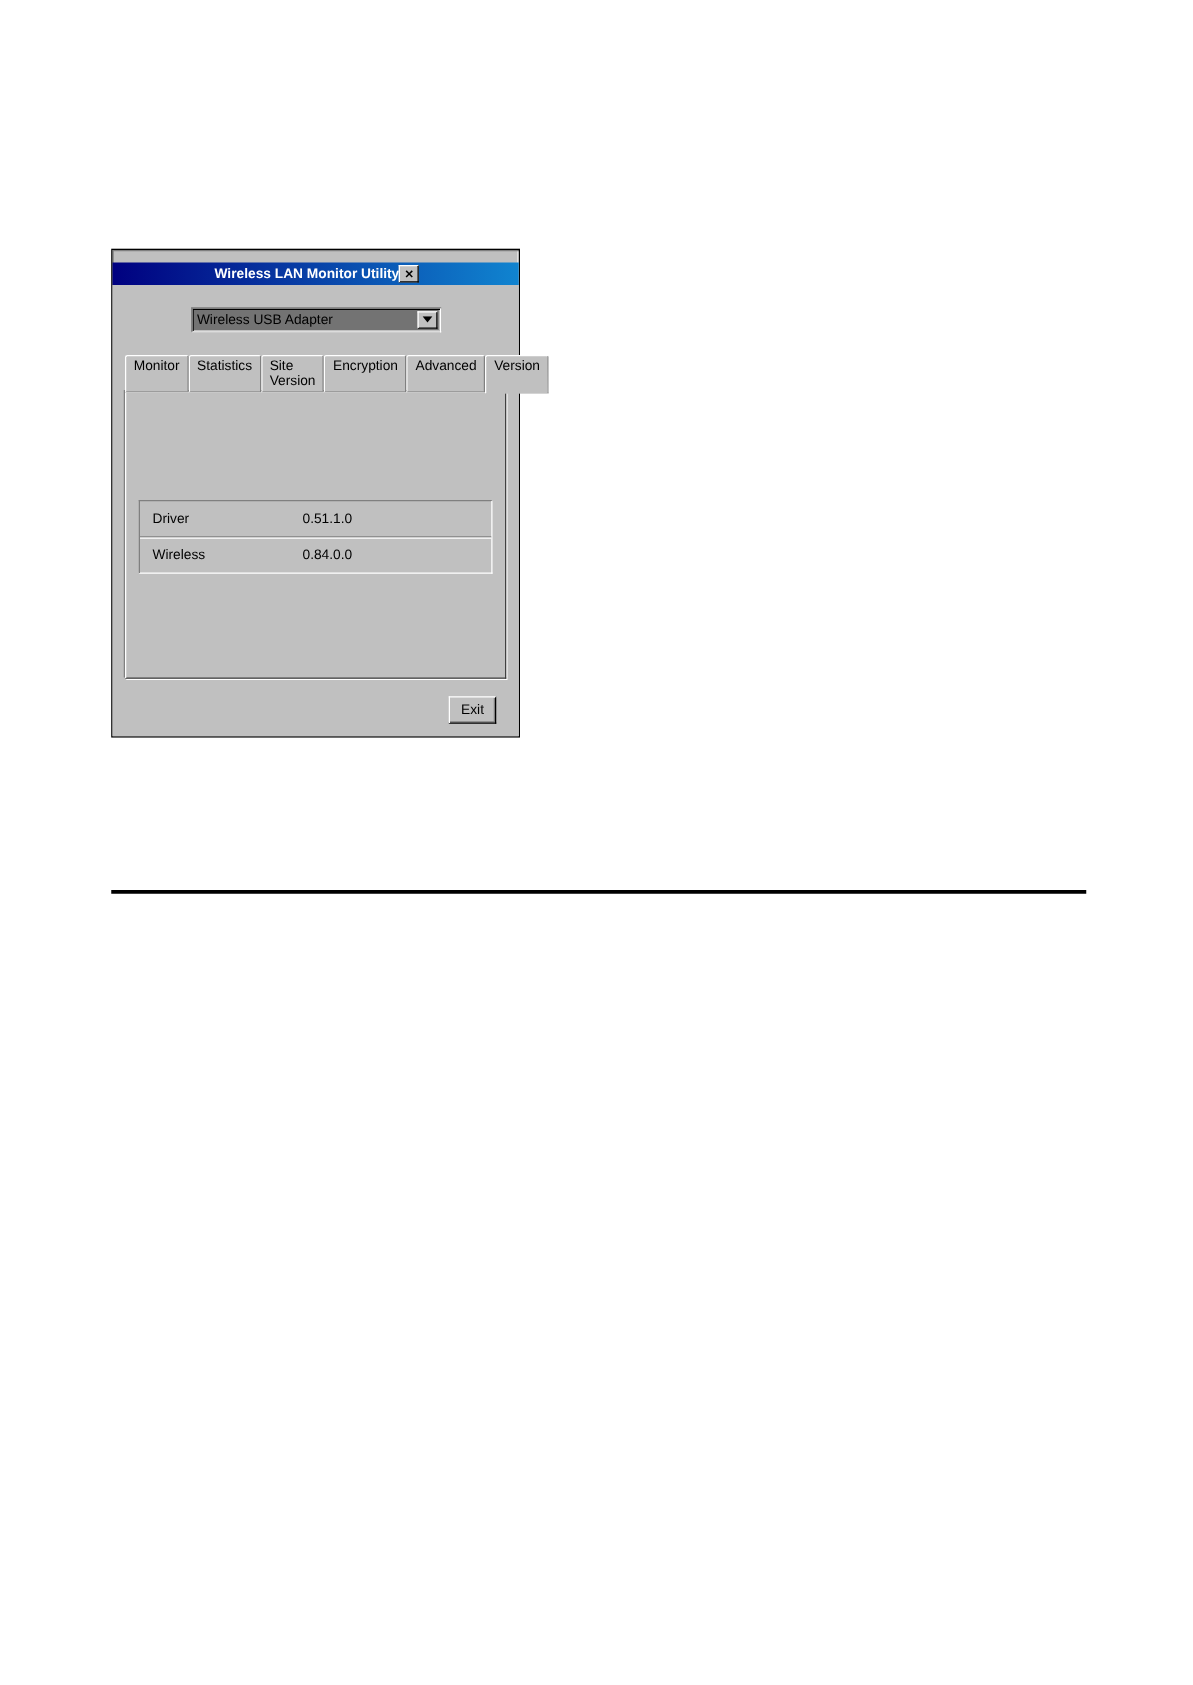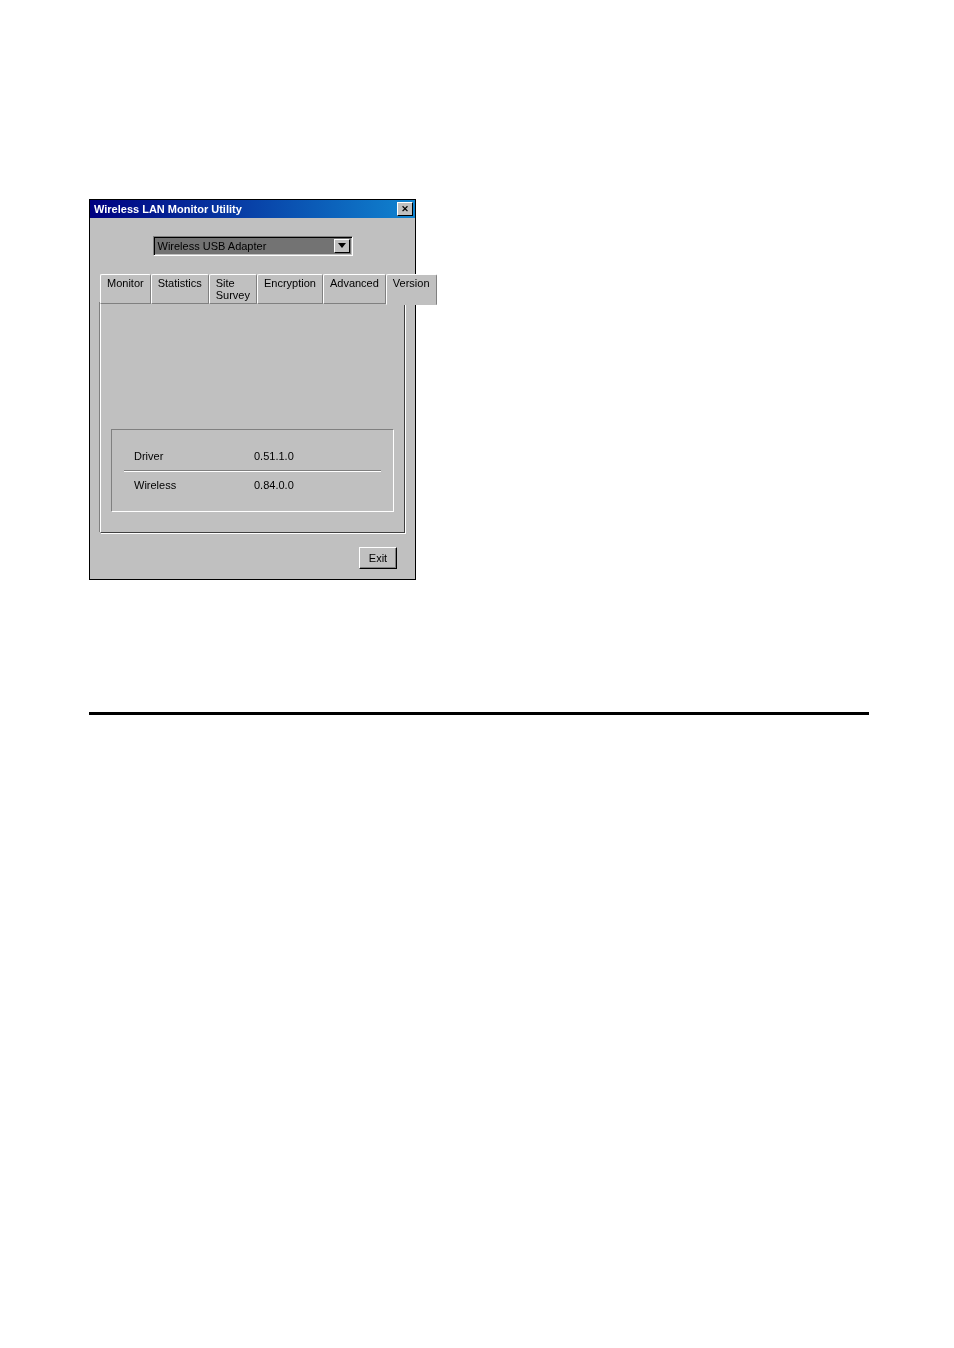--- a/index.html
+++ b/index.html
@@ -23,24 +23,25 @@
       background: #c0c0c0;
       border: 1px solid #000;
       box-shadow: 1px 1px 0 #808080 inset, -1px -1px 0 #ffffff inset;
     }
     .titlebar {
       background: linear-gradient(to right, #000080, #1084d0);
       color: #ffffff;
       height: 18px;
       display: flex;
       align-items: center;
-      justify-content: space-between;
+      justify-content: center;
       padding: 0 2px;
       font-weight: bold;
       font-size: 11px;
+      margin-top: 10px;
     }
     .titlebar-text {
       padding-left: 2px;
     }
     .close-btn {
       width: 16px;
       height: 14px;
       background: #c0c0c0;
       border-top: 1px solid #ffffff;
       border-left: 1px solid #ffffff;
@@ -128,26 +129,26 @@
       border-bottom: 1px solid #404040;
       box-shadow: 1px 1px 0 #ffffff, -1px -1px 0 #808080;
       padding: 10px;
       min-height: 230px;
       margin-top: -1px;
       position: relative;
       z-index: 1;
       background: #c0c0c0;
     }
     .version-group {
-      margin-top: 115px;
+      margin-top: 76px;
       border-top: 1px solid #808080;
       border-left: 1px solid #808080;
       border-right: 1px solid #ffffff;
       border-bottom: 1px solid #ffffff;
-      padding: 12px;
+      padding: 0;
     }
     .version-row {
       display: flex;
       padding: 8px 10px;
       border-bottom: 1px solid #808080;
       position: relative;
     }
     .version-row::after {
       content: "";
       position: absolute;
@@ -218,21 +219,21 @@
               <polygon points="0,0 8,0 4,5" fill="#000"></polygon>
             </svg>
         </div>
       </div>
     </div>
 
     <div>
       <div class="tabs">
         <div class="tab">Monitor</div>
         <div class="tab">Statistics</div>
-        <div class="tab">Site Survey</div>
+        <div class="tab">Site Version</div>
         <div class="tab">Encryption</div>
         <div class="tab">Advanced</div>
         <div class="tab active">Version</div>
       </div>
       <div class="tab-panel">
         <div class="version-group">
           <div class="version-row">
             <span class="version-label">Driver</span>
             <span class="version-value">0.51.1.0</span>
           </div>

